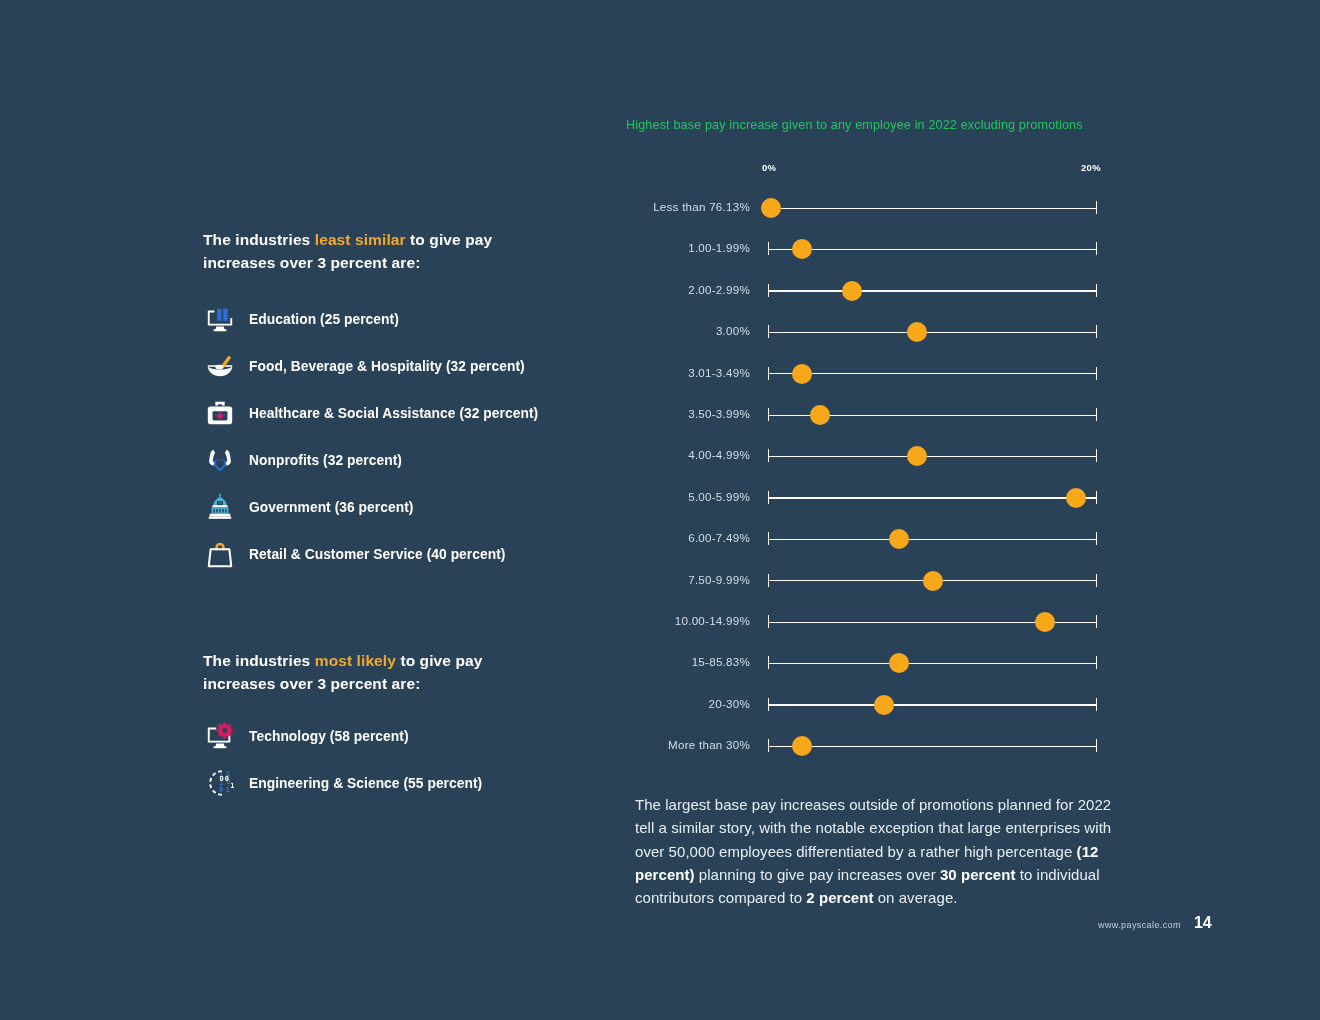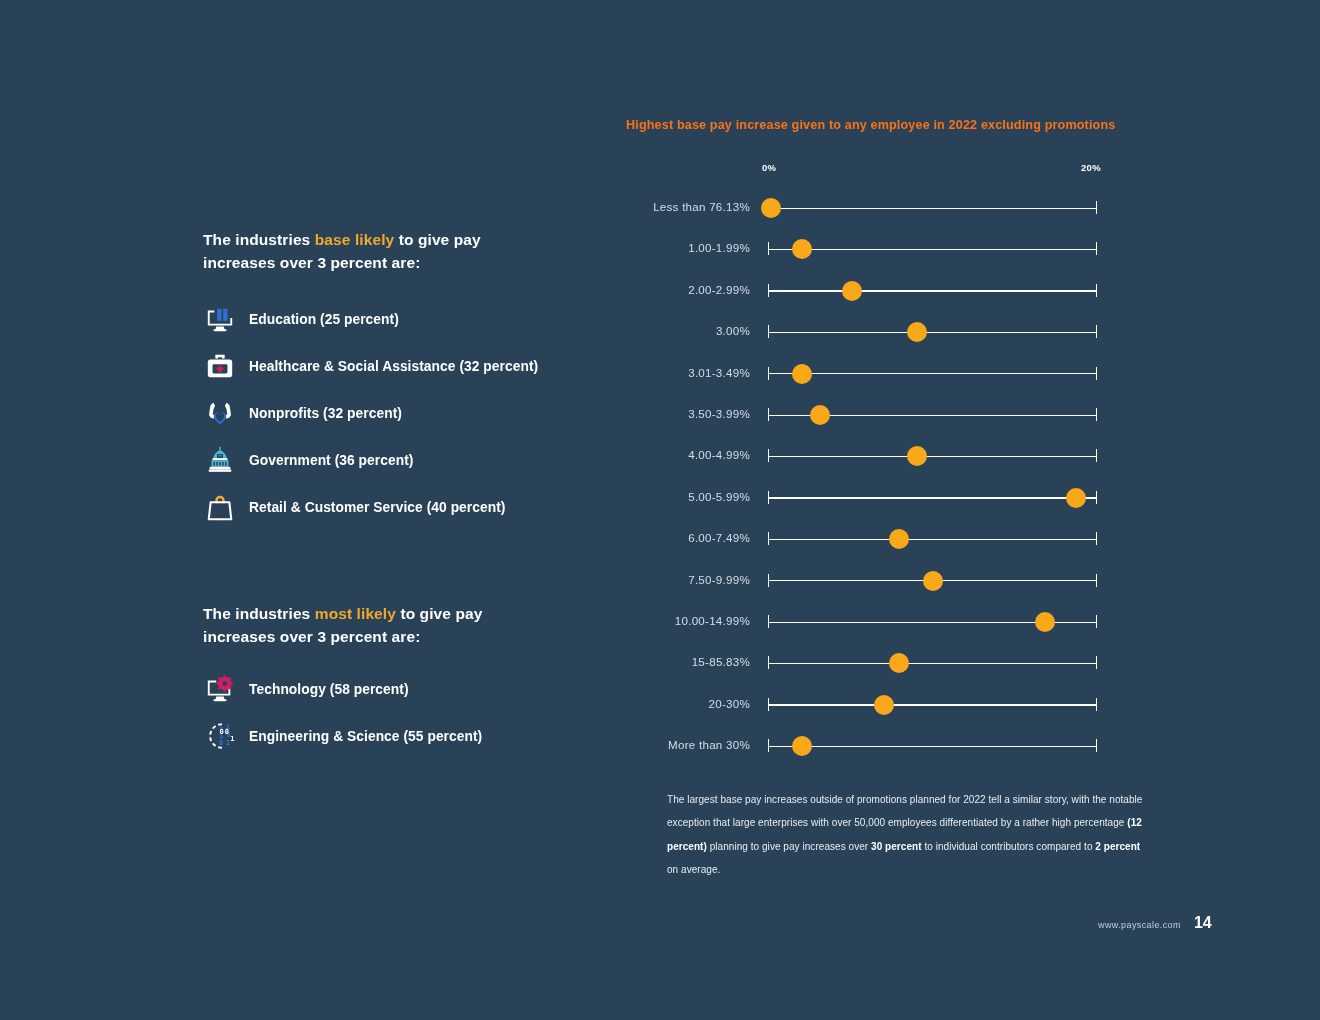--- a/index.html
+++ b/index.html
@@ -59,22 +59,22 @@
 
   
   #chart-panel {
     position: absolute;
     left: 626px;
     top: 118px;
     width: 560px;
   }
   #chart-title {
     font-size: 12.6px;
-    font-weight: bold;
-    color: #f97316;
+    font-weight: normal;
+    color: #22c55e;
     letter-spacing: 0.15px;
     margin: 0 0 30px 0;
   }
   #chart-area {
     position: relative;
     width: 560px;
     height: 575px;
   }
   .axis-caps {
     position: absolute;
@@ -141,24 +141,24 @@
     width: 20px;
     height: 20px;
     margin-left: -10px;
     border-radius: 50%;
     background: #f9a81a;
   }
 
   
   #body-paragraph {
     position: absolute;
-    left: 667px;
+    left: 635px;
     top: 778px;
     width: 480px;
-    font-size: 10px;
+    font-size: 15px;
     color: #e8edf2;
     line-height: 23.3px;
     letter-spacing: 0.05px;
   }
   #body-paragraph b { color: #ffffff; font-weight: bold; }
 
   
   #footer {
     position: absolute;
     left: 1098px;
@@ -179,40 +179,52 @@
     margin-left: 13px;
   }
 </style>
 </head>
 <body>
 
 <div id="left-panel">
 
   <div id="group-least">
     <div class="lede">
-      <span>The industries </span><span class="hl">base likely</span><span> to give pay</span><br>
+      <span>The industries </span><span class="hl">least similar</span><span> to give pay</span><br>
       <span>increases over 3 percent are:</span>
     </div>
 
     <div class="industry-list">
 
       <div class="industry-row">
         <span class="industry-icon">
           <svg width="30" height="30" viewBox="0 0 32 32">
             <path d="M3 7 h7 v2 H5 v12 h22 v-6 h2 v8 H3 Z" fill="#ffffff"></path>
             <path d="M12 24 h8 l1 4 h-10 Z" fill="#ffffff"></path>
             <rect x="9" y="27" width="14" height="2" rx="1" fill="#ffffff"></rect>
             <path d="M13 5 h5 v13 h-5 Z" fill="#2d6fd4"></path>
             <path d="M19 5 h5 v13 h-5 Z" fill="#2d6fd4"></path>
             <rect x="17.6" y="4" width="1.8" height="15" fill="#2a4258"></rect>
           </svg>
         </span>
         <span class="industry-label">Education (25 percent)</span>
       </div>
 
+      <div class="industry-row">
+        <span class="industry-icon">
+          <svg width="30" height="30" viewBox="0 0 32 32">
+            <path d="M3 16 h26 a13 11 0 0 1 -26 0 Z" fill="#ffffff"></path>
+            <ellipse cx="16" cy="16" rx="13" ry="3.6" fill="#2a4258"></ellipse>
+            <path d="M3 15.2 h26 v1.6 h-26 Z" fill="#ffffff"></path>
+            <path d="M17 16 L25 5 l3 2 l-8 11 Z" fill="#f0a92c"></path>
+            <ellipse cx="15.4" cy="17" rx="4.4" ry="2.4" fill="#ffffff"></ellipse>
+          </svg>
+        </span>
+        <span class="industry-label">Food, Beverage &amp; Hospitality (32 percent)</span>
+      </div>
 
       <div class="industry-row">
         <span class="industry-icon">
           <svg width="30" height="30" viewBox="0 0 32 32">
             <path d="M11 4 h10 v4 h-3 V6.6 h-4 V8 h-3 Z" fill="#ffffff"></path>
             <rect x="3" y="9" width="26" height="19" rx="3" fill="#ffffff"></rect>
             <rect x="8" y="14" width="16" height="10" rx="1.5" fill="#2a4258"></rect>
             <rect x="14.6" y="15.6" width="2.8" height="7" fill="#d81b60"></rect>
             <rect x="12.5" y="17.7" width="7" height="2.8" fill="#d81b60"></rect>
           </svg>

